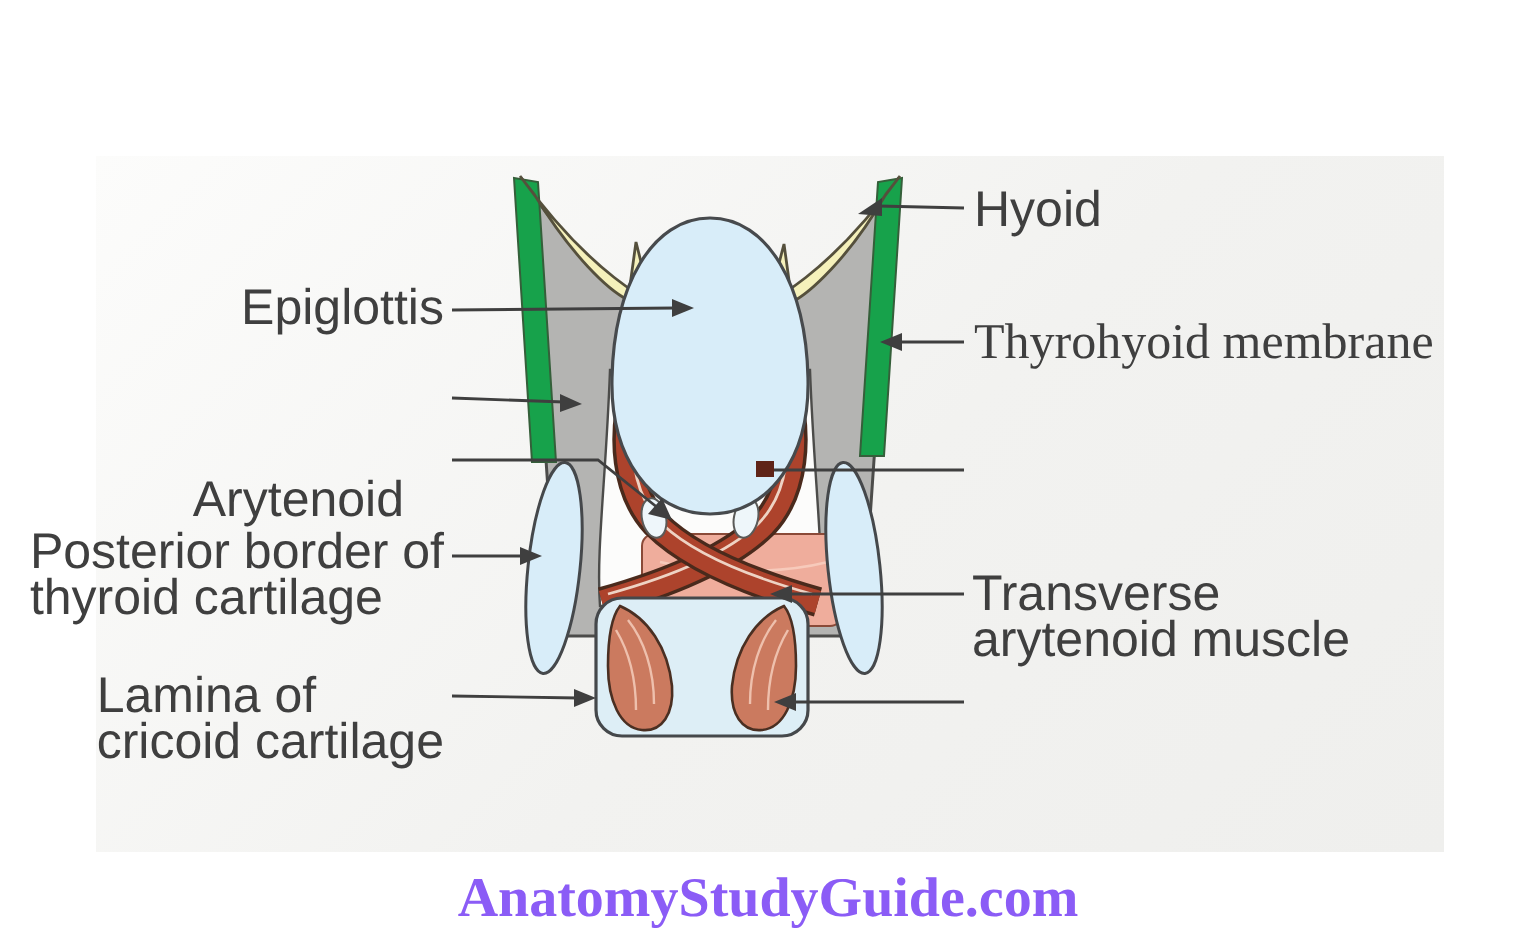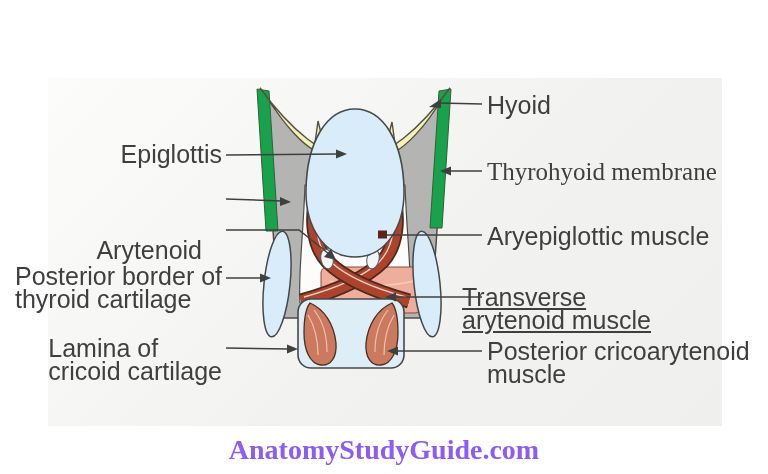--- a/index.html
+++ b/index.html
@@ -122,20 +122,17 @@
 
   <div class="lbl left-col" style="right:546px;top:143px;">Epiglottis</div>
   <div class="lbl left-col" style="right:566px;top:219px;margin-top:20px;">Arytenoid</div>
   <div class="lbl left-col" style="right:546px;top:265px;">Posterior border of
 thyroid cartilage</div>
   <div class="lbl left-col" style="right:546px;top:337px;margin-left:47px;">Lamina of
 cricoid cartilage</div>
 
   <div class="lbl right-col" style="left:487px;top:94px;">Hyoid</div>
   <div class="lbl right-col" style="left:487px;top:160px;font-family:Liberation Serif, serif;">Thyrohyoid membrane</div>
-  <div class="lbl right-col" style="left:487px;top:225px;">Aryepiglottic muscle</div>
-  <div class="lbl right-col" style="left:462px;top:286px;text-decoration:underline;">Transverse
+  <div class="lbl right-col" style="left:486px;top:286px;">Transverse
 arytenoid muscle</div>
-  <div class="lbl right-col" style="left:487px;top:340px;">Posterior cricoarytenoid
-muscle</div>
 
   <div class="watermark">AnatomyStudyGuide.com</div>
 </div>
 
 </body></html>

